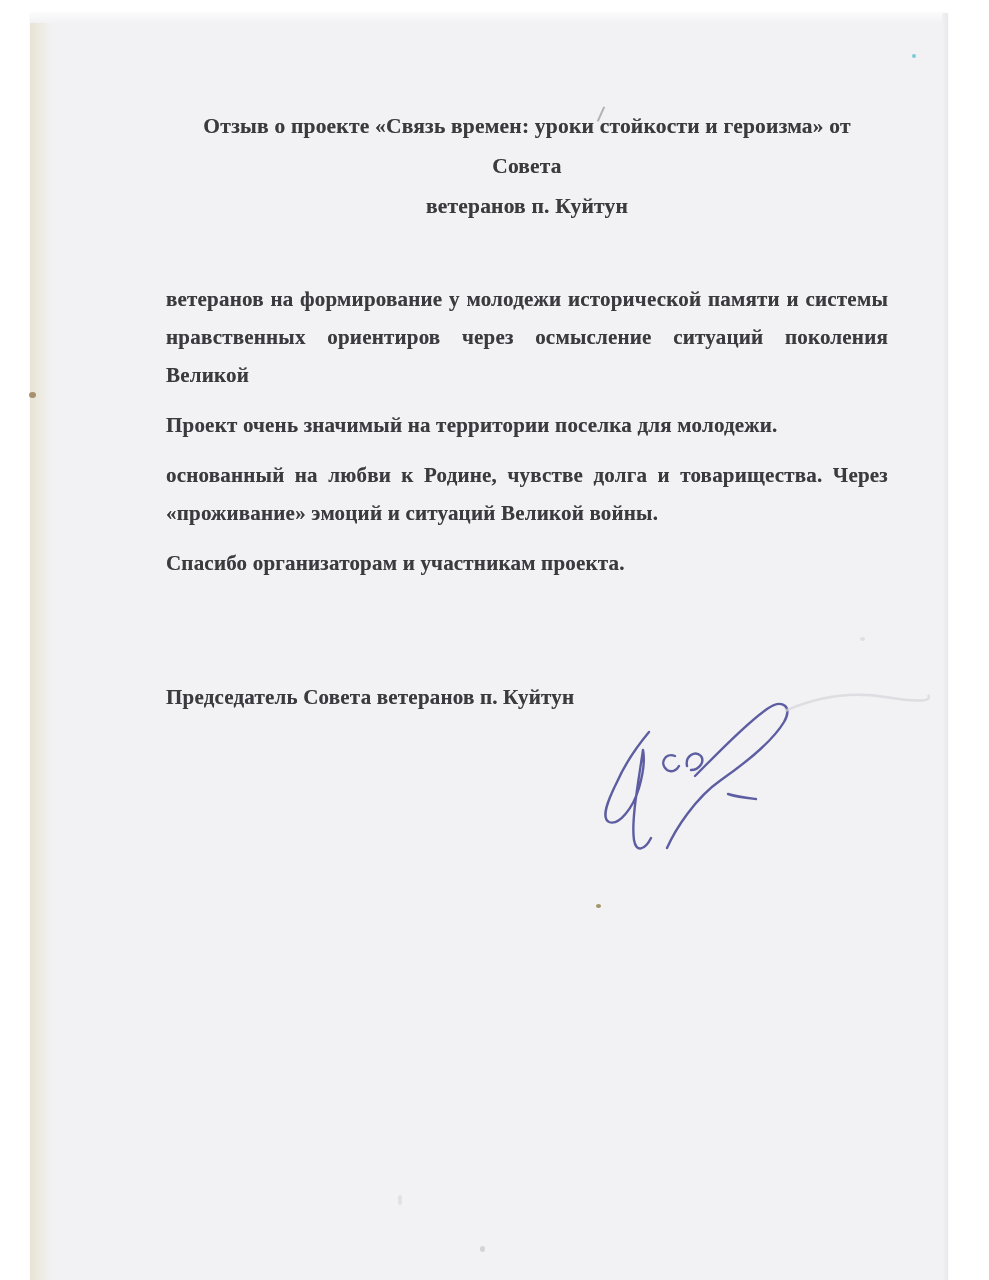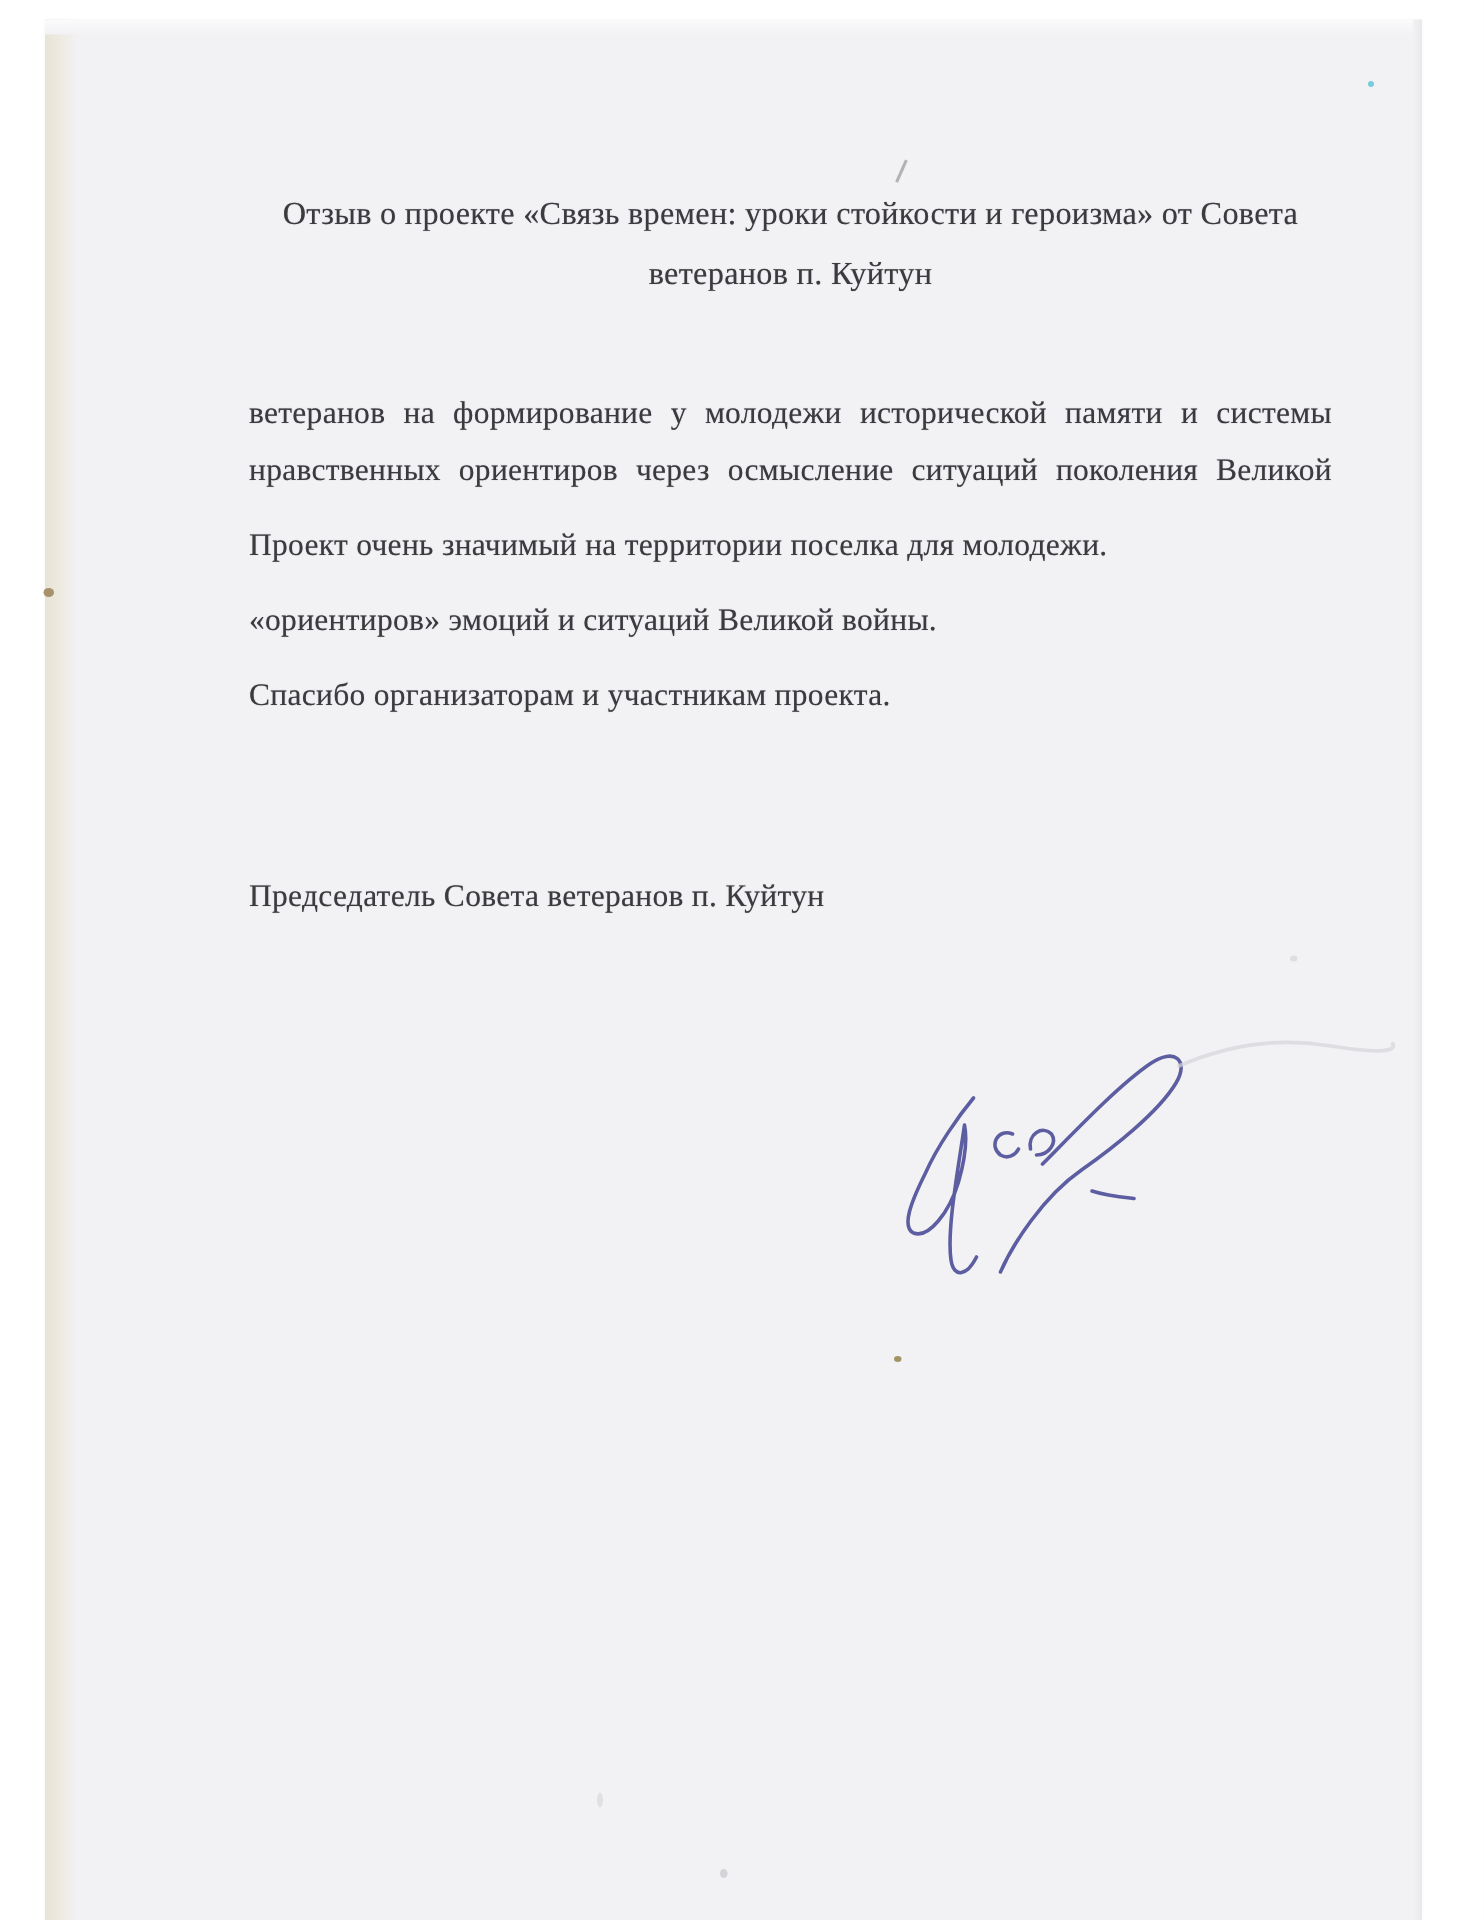--- a/index.html
+++ b/index.html
@@ -48,25 +48,26 @@
     position: absolute;
     right: 0; top: 0; bottom: 0;
     width: 6px;
     background: linear-gradient(270deg, #e9e9ec 0%, var(--paper, #f2f2f5) 100%);
   }
   
   .content {
     position: absolute;
     left: 136px;
     right: 60px;
-    top: 16px;
+    top: 0;
     color: var(--text, #3b3b3f);
     font-size: 21px;
     letter-spacing: 0.2px;
     text-shadow: 0 0 0.6px rgba(72,72,78,0.55);
+    font-weight: bold;
   }
   .doc-title {
     margin-top: 93px;
     margin-bottom: 54px;
     text-align: center;
     line-height: 40px;
     font-size: 21.5px;
   }
   .para {
     margin: 0 0 12px 0;
@@ -156,21 +157,22 @@
       <div class="para">
         <div class="ln full">ветеранов на формирование у молодежи исторической памяти и системы</div>
         <div class="ln full">нравственных ориентиров через осмысление ситуаций поколения Великой</div>
       </div>
 
       <div class="para">
         <div class="ln">Проект  очень значимый на территории поселка для молодежи.</div>
       </div>
 
       <div class="para">
-        <div class="ln">«ориентиров» эмоций и ситуаций  Великой войны.</div>
+        <div class="ln full">основанный на любви к Родине, чувстве долга и товарищества. Через</div>
+        <div class="ln">«проживание» эмоций и ситуаций  Великой войны.</div>
       </div>
 
 
       <div class="para">
         <div class="ln">Спасибо организаторам и участникам проекта.</div>
       </div>
 
       <div class="signature-row">
         <div class="signature-label">Председатель Совета ветеранов п. Куйтун</div>
       </div>

